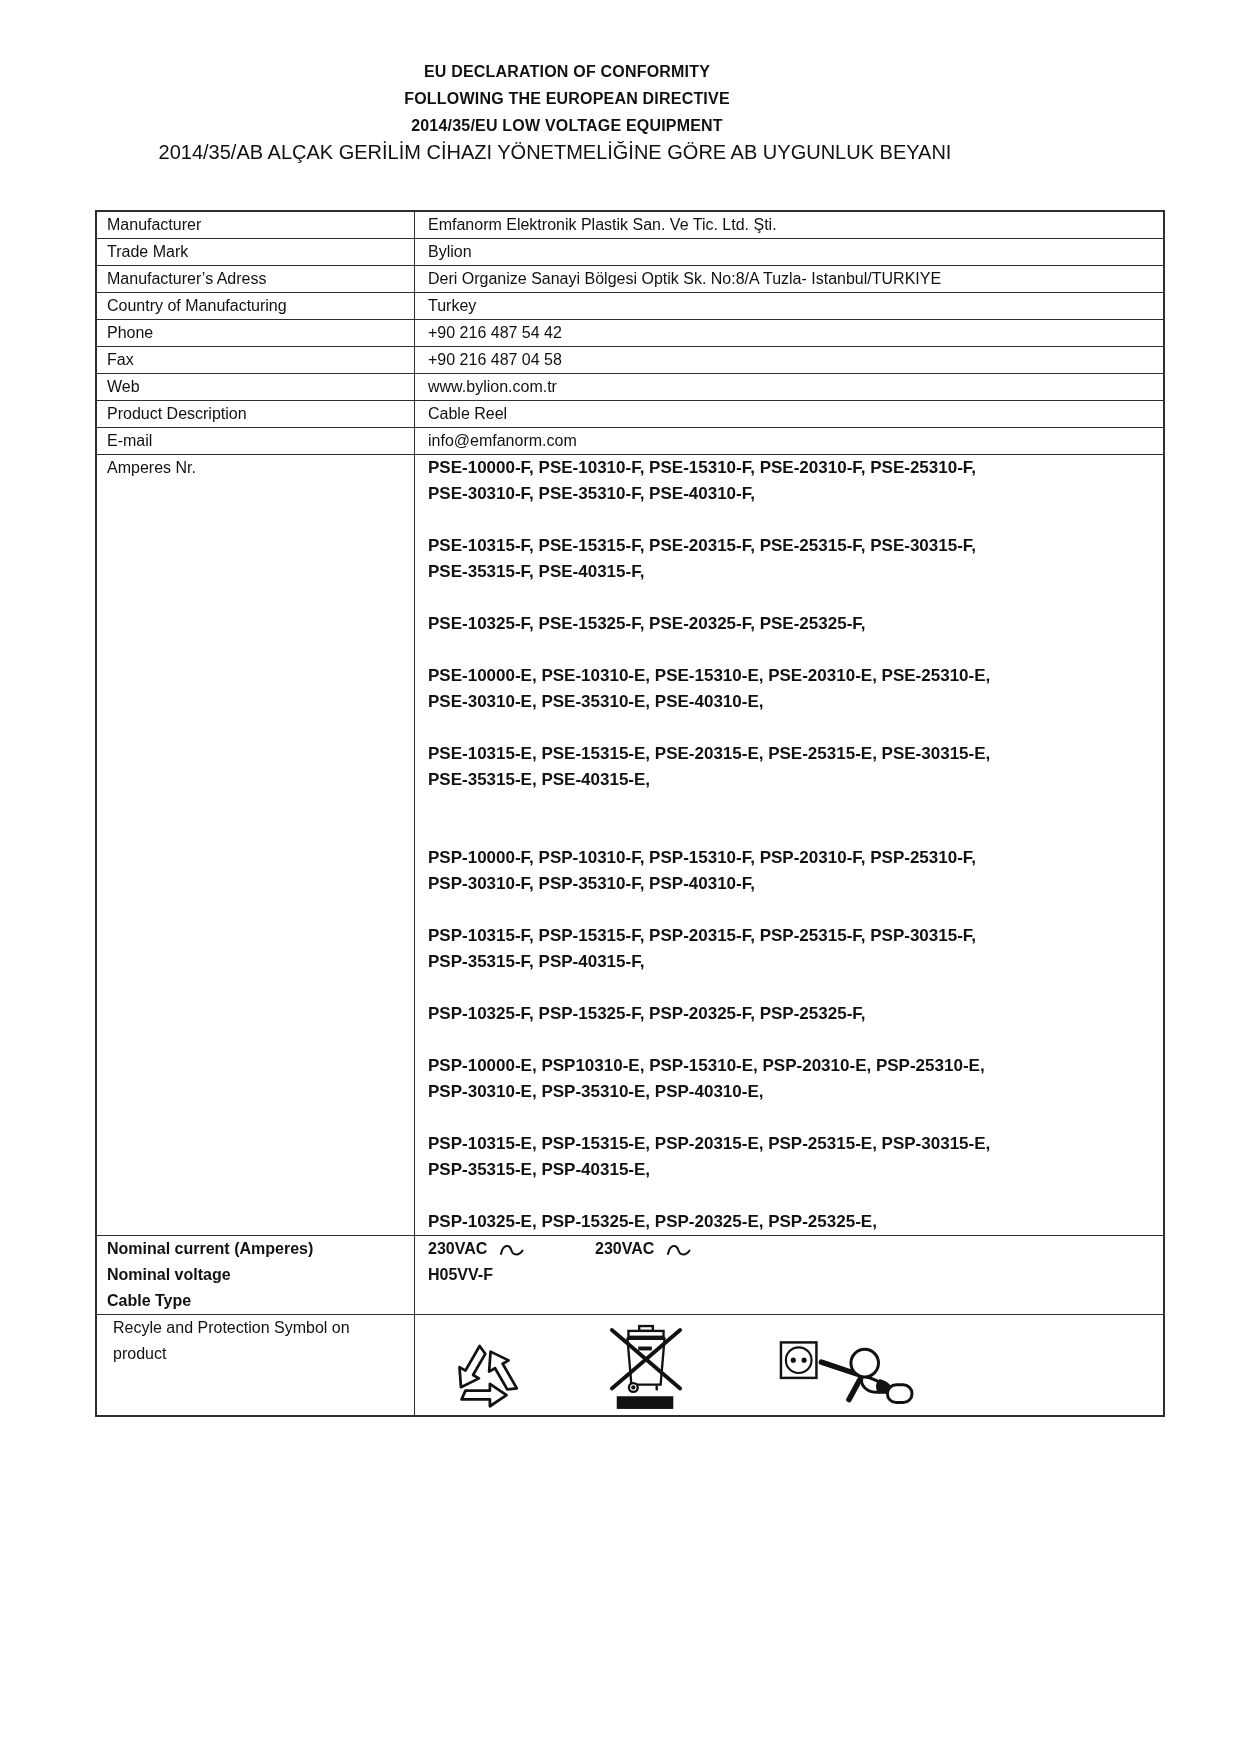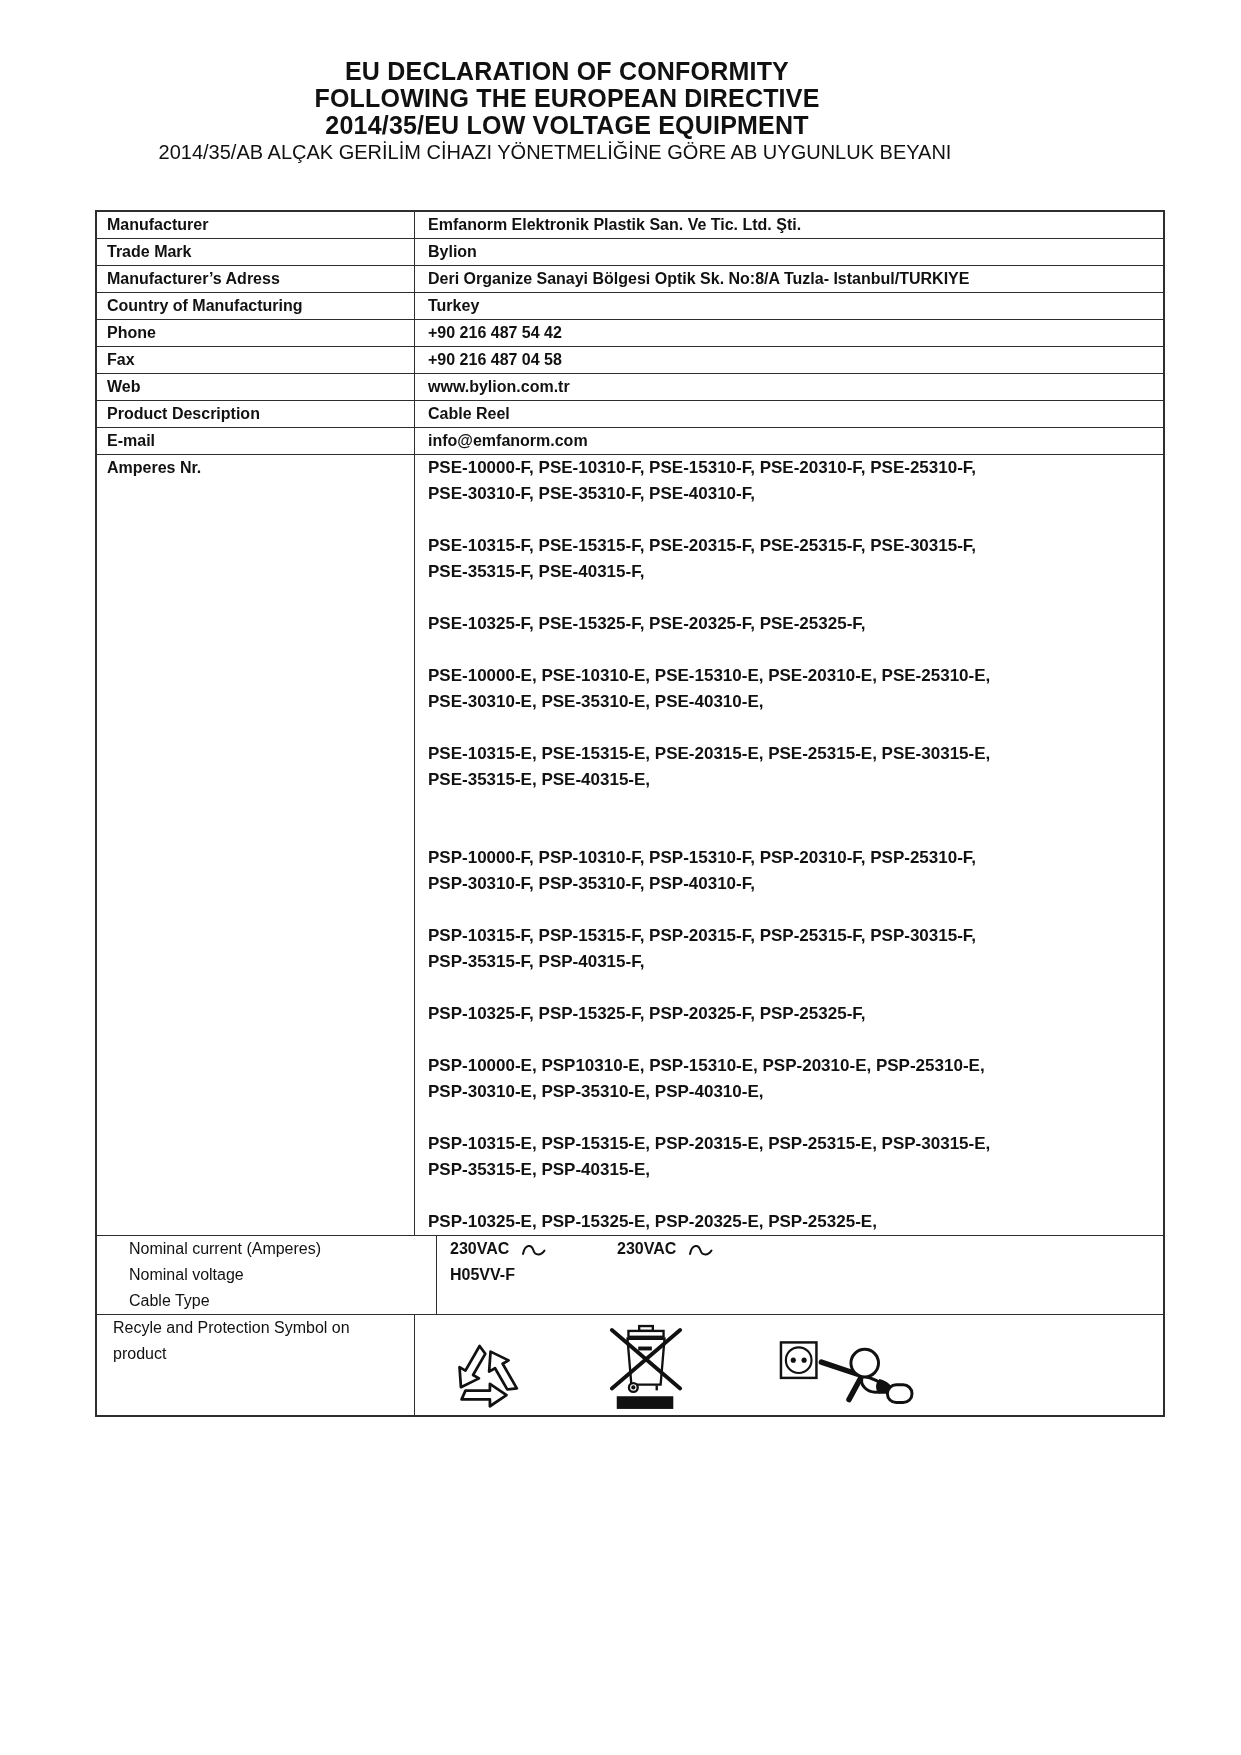--- a/index.html
+++ b/index.html
@@ -8,21 +8,21 @@
     width: 1241px;
     height: 1755px;
     background: #ffffff;
     color: #111111;
     font-family: "Liberation Sans", sans-serif;
     overflow: hidden;
   }
 
   
   .header { position: absolute; top: 58px; left: 0; width: 1110px; text-align: center; }
-  .title-line { font-size: 25px; font-weight: bold; line-height: 27px; letter-spacing: 0.2px; padding-left: 24px; }
+  .title-line { font-size: 16px; font-weight: bold; line-height: 27px; letter-spacing: 0.2px; padding-left: 24px; }
   .subtitle-line { font-size: 20px; font-weight: normal; line-height: 26px; }
 
   
   .doc-table {
     position: absolute;
     left: 95px;
     top: 210px;
     width: 1070px;
     border: 2px solid #2e2e2e;
     box-sizing: border-box;
@@ -33,27 +33,27 @@
   .tlabel {
     flex: 0 0 318px;
     width: 318px;
     box-sizing: border-box;
     border-right: 1.5px solid #2e2e2e;
     padding: 0 8px 0 10px;
     font-size: 16px;
     line-height: 26px;
   }
   .tvalue { flex: 1; padding: 0 10px 0 13px; font-size: 16px; line-height: 26px; }
-  .bold { font-weight: bold; }
+  .bold { font-weight: normal; }
 
   
   .art-line { min-height: 26px; line-height: 26px; font-weight: bold; font-size: 17px; white-space: nowrap; }
 
   
-  .ratings .tlabel { font-weight: normal; margin-left: 22px; }
+  .ratings .tlabel { font-weight: bold; }
   .r-label-line { line-height: 26px; }
   .r-line { min-height: 26px; line-height: 26px; font-weight: bold; display: flex; align-items: center; }
   .r-col1 { display: inline-flex; align-items: center; width: 167px; gap: 12px; }
   .r-col2 { display: inline-flex; align-items: center; gap: 12px; }
   .sine-svg { width: 27px; height: 15px; display: inline-block; }
 
   
   .symbols { min-height: 100px; }
   .symbols .tlabel { font-weight: normal; padding-left: 16px; }
   .sym-label-line { line-height: 26px; }

